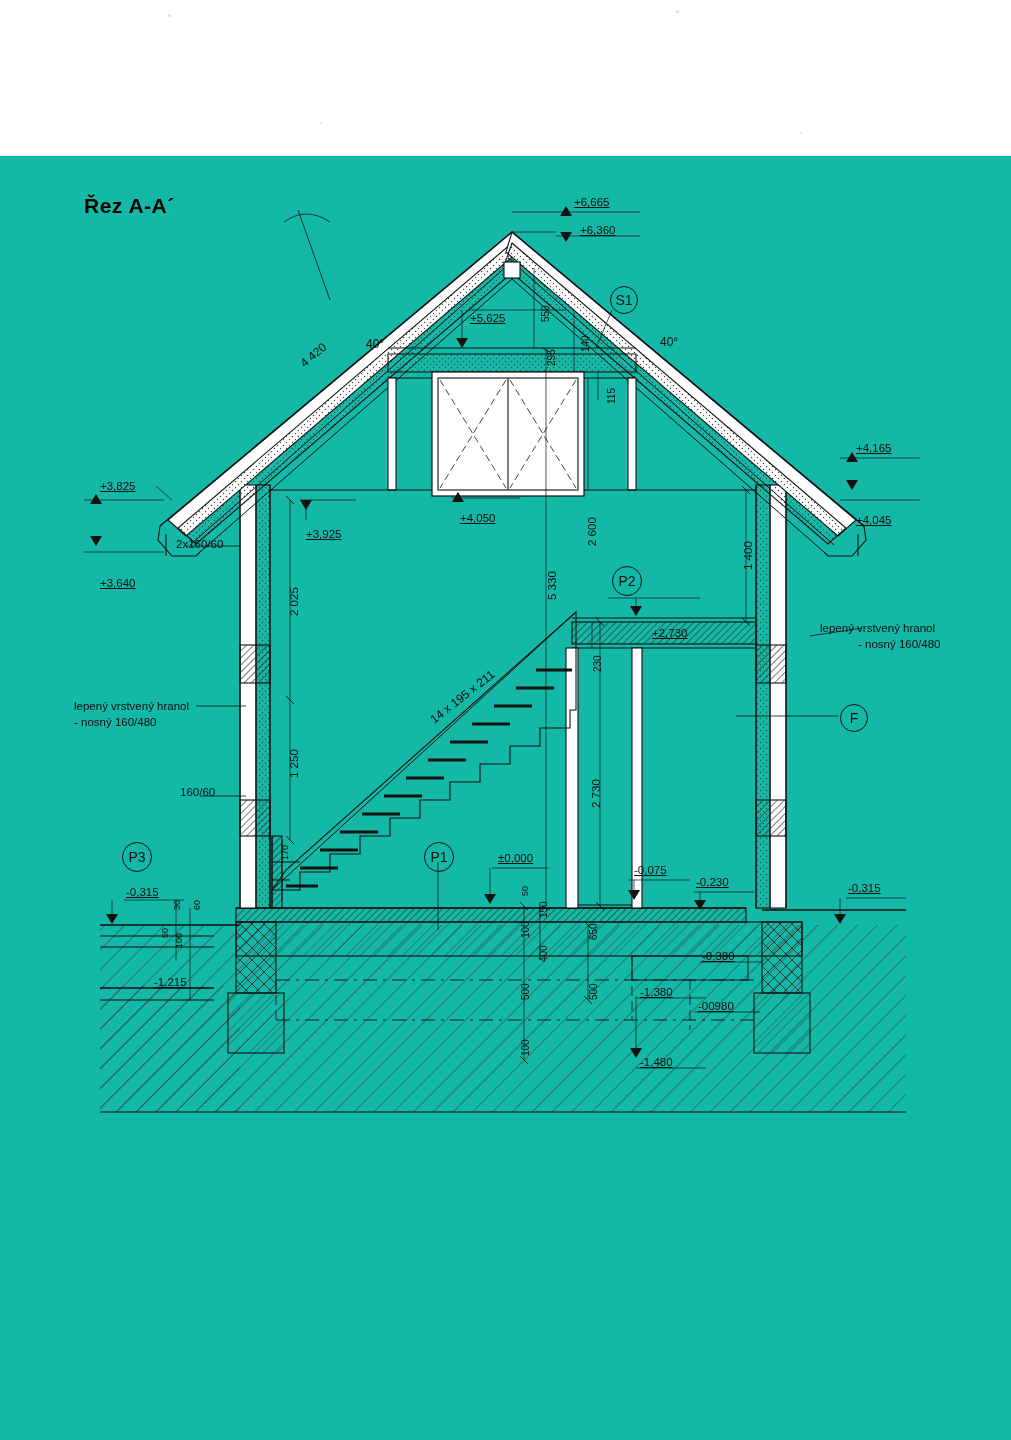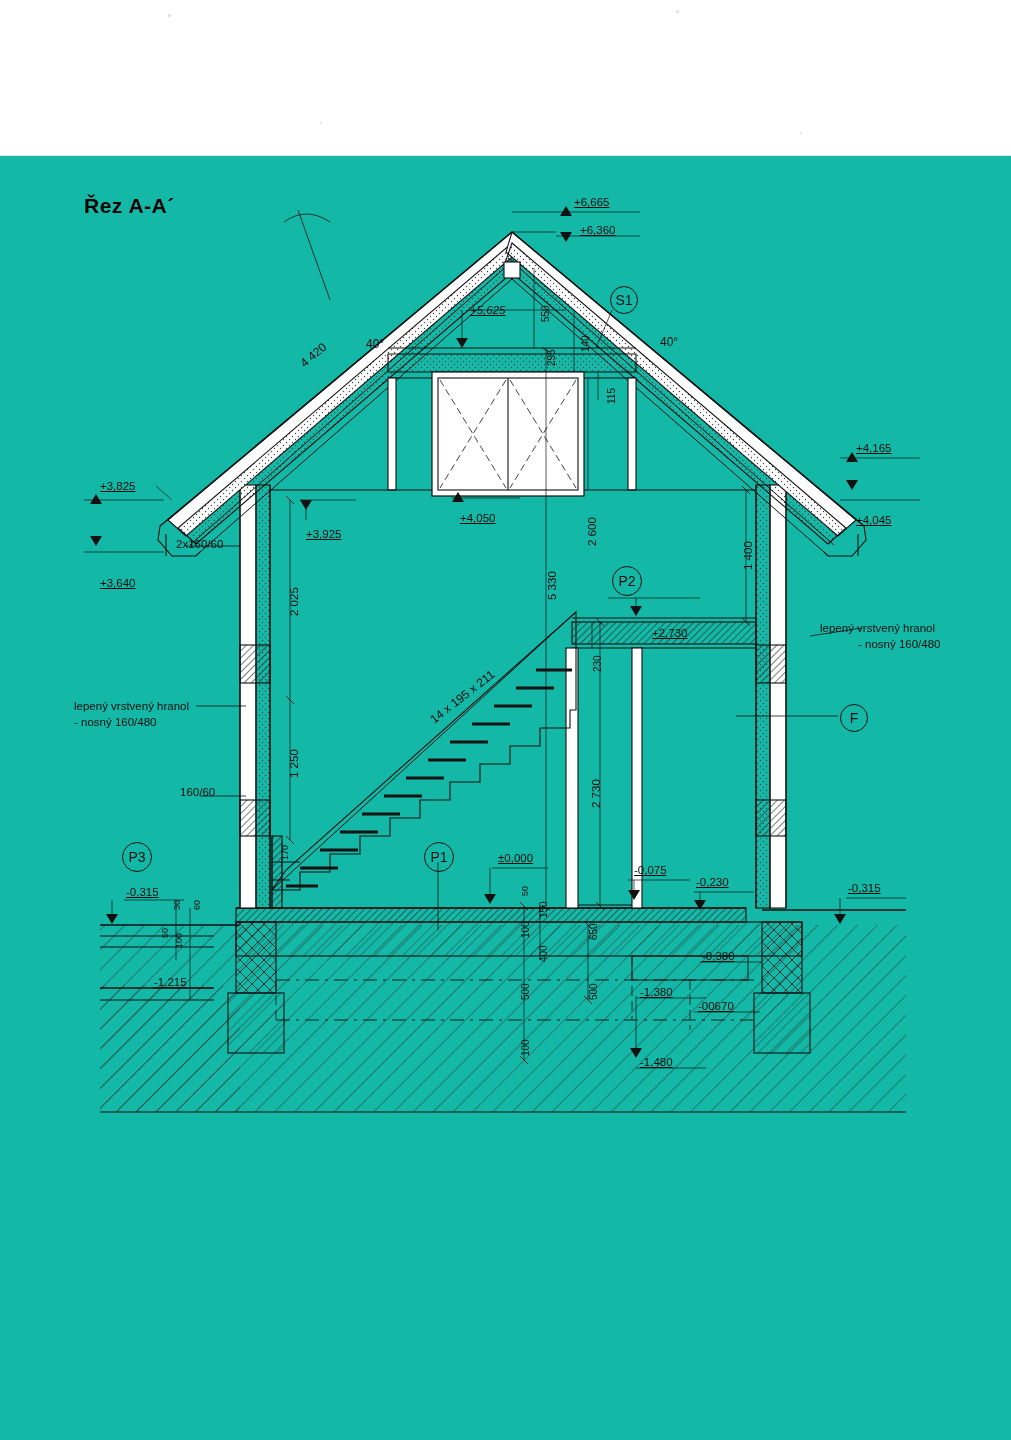--- a/index.html
+++ b/index.html
@@ -316,35 +316,35 @@
         <line x1="186" y1="546" x2="240" y2="546"></line>
         <line x1="438" y1="862" x2="438" y2="930"></line>
         <line x1="298" y1="210" x2="330" y2="300" stroke-dasharray="0"></line>
         <path d="M284,222 Q306,206 330,222" fill="none"></path>
       </g>
     </g>
   </svg>
 
   <div class="lbl u" style="left:574px;top:196px;">+6,665</div>
   <div class="lbl u" style="left:580px;top:224px;">+6,360</div>
-  <div class="lbl u" style="left:470px;top:304px;font-style:italic;">+5,625</div>
+  <div class="lbl u" style="left:470px;top:312px;">+5,625</div>
   <div class="lbl u" style="left:856px;top:442px;">+4,165</div>
   <div class="lbl u" style="left:460px;top:512px;">+4,050</div>
   <div class="lbl u" style="left:856px;top:514px;">+4,045</div>
   <div class="lbl u" style="left:306px;top:528px;">+3,925</div>
   <div class="lbl u" style="left:100px;top:480px;">+3,825</div>
   <div class="lbl u" style="left:100px;top:558px;margin-top:19px;">+3,640</div>
   <div class="lbl u" style="left:652px;top:582px;margin-top:45px;">+2,730</div>
   <div class="lbl u" style="left:498px;top:852px;">±0,000</div>
   <div class="lbl u" style="left:634px;top:864px;">-0,075</div>
   <div class="lbl u" style="left:696px;top:876px;">-0,230</div>
   <div class="lbl u" style="left:126px;top:886px;">-0,315</div>
   <div class="lbl u" style="left:848px;top:882px;">-0,315</div>
   <div class="lbl u" style="left:702px;top:950px;">-0,380</div>
-  <div class="lbl u" style="left:698px;top:1000px;">-00670</div>
+  <div class="lbl u" style="left:698px;top:1000px;">-00980</div>
   <div class="lbl u" style="left:640px;top:986px;">-1,380</div>
   <div class="lbl u" style="left:640px;top:1056px;">-1,480</div>
   <div class="lbl u" style="left:154px;top:976px;">-1,215</div>
 
   <div class="lbl rot40" style="left:298px;top:360px;font-size:12px;">4 420</div>
   <div class="lbl" style="left:366px;top:338px;font-size:12px;">40°</div>
   <div class="lbl" style="left:660px;top:336px;font-size:12px;">40°</div>
   <div class="lbl sm rot90" style="left:540px;top:322px;">550</div>
   <div class="lbl sm rot90" style="left:546px;top:366px;">295</div>
   <div class="lbl sm rot90" style="left:580px;top:352px;">140</div>

